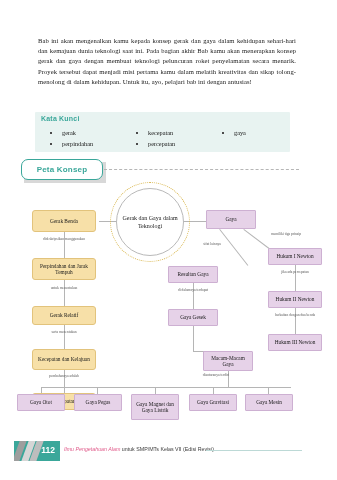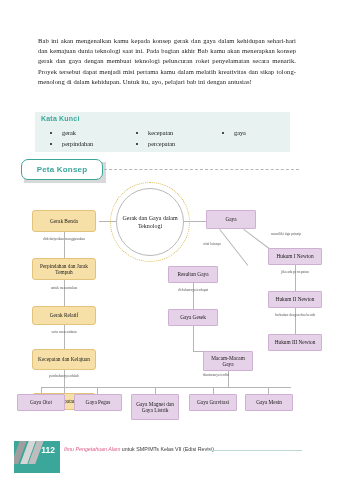--- a/index.html
+++ b/index.html
@@ -228,21 +228,21 @@
     left: 0;
     top: 441px;
     width: 337px;
     height: 24px;
   }
   .fbadge {
     position: absolute;
     left: 14px;
     top: 0;
     width: 46px;
-    height: 32px;
+    height: 20px;
     background: #3aa79a;
     overflow: hidden;
   }
   .fbadge .slash {
     position: absolute;
     top: -3px;
     width: 7px;
     height: 26px;
     background: #c9c9c9;
     transform: skewX(-20deg);

